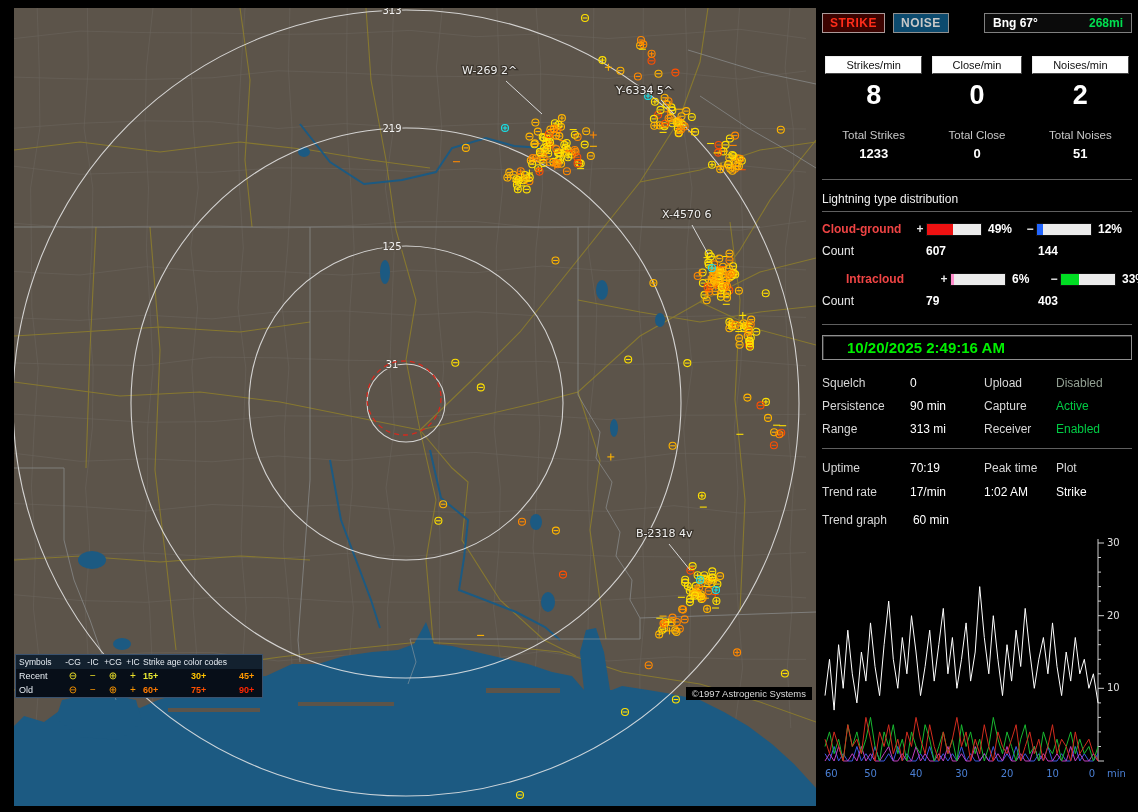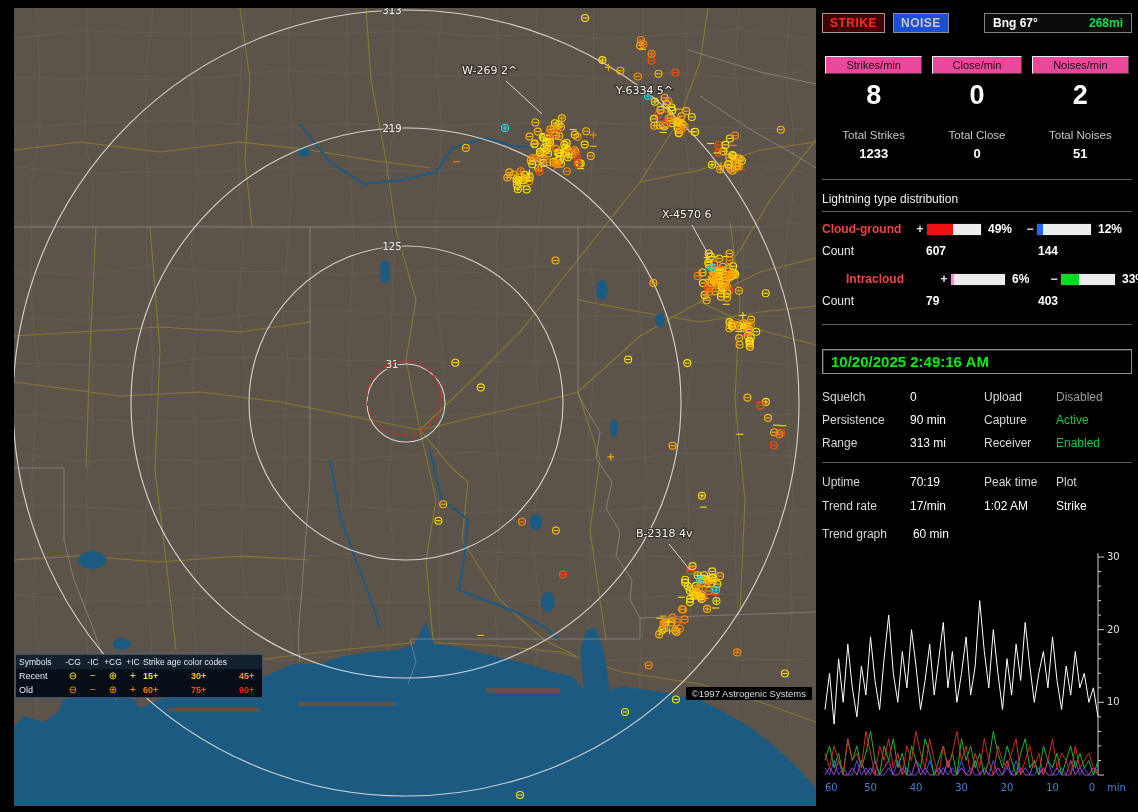--- a/index.html
+++ b/index.html
@@ -18,48 +18,48 @@
     align-items:center;padding:0 3px;height:14px;}
   .lg-head{background:#13212f;font-size:8.5px;}
   .lg-c{text-align:center;}
   .lg-sym{text-align:center;font-size:10px;line-height:10px;}
   .lg-ages{display:grid;grid-template-columns:1fr 1fr 1fr;font-weight:bold;gap:28px;}
   
   .sidebar{position:absolute;left:822px;top:0;width:310px;height:812px;color:#ddd;font-size:12px;}
   .topbar{display:flex;align-items:center;margin-top:12px;height:22px;gap:8px;}
   .ind{border:1px solid #999;font-weight:bold;font-size:12px;padding:2px 7px;letter-spacing:.5px;}
   .ind-strike{color:#ff2d1a;background:#3c0300;border-color:#a99;}
-  .ind-noise{color:#c8c8c8;background:#1d4ed8;border-color:#8f8f8f;}
+  .ind-noise{color:#c8c8c8;background:#0c4a6e;border-color:#8f8f8f;}
   .bng-box{margin-left:auto;display:flex;justify-content:space-between;align-items:center;
     width:130px;border:1px solid #808080;background:#0b0b0b;padding:2px 8px;}
   .bng-label{font-weight:bold;color:#fff;}
   .bng-dist{font-weight:bold;color:#00e050;}
   .rates,.totals{display:grid;grid-template-columns:1fr 1fr 1fr;text-align:center;}
   .rates{margin-top:22px;}
-  .rate-btn{display:inline-block;background:#ec4899;color:#111;font-size:11px;padding:2px 20px;
+  .rate-btn{display:inline-block;background:#ffffff;color:#111;font-size:11px;padding:2px 20px;
     border-top:1px solid #eee;border-left:1px solid #eee;border-right:1px solid #444;border-bottom:1px solid #444;}
   .rate-val{font-size:27px;font-weight:bold;color:#fff;margin-top:6px;line-height:31px;}
   .totals{margin-top:18px;}
   .tot-label{color:#c8c8c8;font-size:11.5px;}
   .tot-val{color:#fff;font-weight:bold;font-size:13px;margin-top:5px;}
   .divider{border:none;border-top:1px solid #5f5f5f;margin:18px 0 0 0;}
   .ltd{margin-top:12px;}
   .ltd-title{color:#f0f0f0;padding-bottom:5px;border-bottom:1px solid #5f5f5f;}
   .dist-row{display:grid;grid-template-columns:92px 12px 58px 40px 12px 58px 38px;align-items:center;margin-top:10px;}
   .dist-row.second{margin-top:14px;padding-left:24px;}
   .dist-name{font-weight:bold;color:#ef4444;}
   .sign{color:#e8e8e8;font-weight:bold;text-align:center;}
   .bar{width:54px;height:11px;background:#ececec;border:1px solid #111;position:relative;display:inline-block;}
   .bar-fill{position:absolute;left:0;top:0;bottom:0;width:0;}
   .pct{font-weight:bold;color:#fff;padding-left:4px;}
   .count-row{display:grid;grid-template-columns:92px 112px auto;margin-top:8px;}
   .count-label{color:#e8e8e8;}
   .count-val{color:#fff;font-weight:bold;padding-left:12px;}
-  .datetime{margin-top:24px;border:1px solid #8f8f8f;box-shadow:inset 1px 1px 0 #333;
-    padding:3px 8px;color:#00ef00;font-weight:bold;font-size:15px;}
+  .datetime{margin-top:10px;border:1px solid #8f8f8f;box-shadow:inset 1px 1px 0 #333;
+    padding:3px 24px;color:#00ef00;font-weight:bold;font-size:15px;}
   .grid4{display:grid;grid-template-columns:88px 74px 72px auto;row-gap:9px;margin-top:16px;}
   .status.grid4{margin-top:12px;row-gap:10px;}
   .s-label{color:#d8d8d8;}
   .s-val{color:#fff;}
   .dim{color:#93a093 !important;}
   .green{color:#00cc44 !important;}
   .trendrow{display:flex;gap:26px;margin-top:14px;text-align:right;}
   .trend-label{color:#d8d8d8;}
   .trend-val{color:#fff;}
   #trend-svg{margin-top:8px;display:block;font-family:"DejaVu Sans",sans-serif;}

